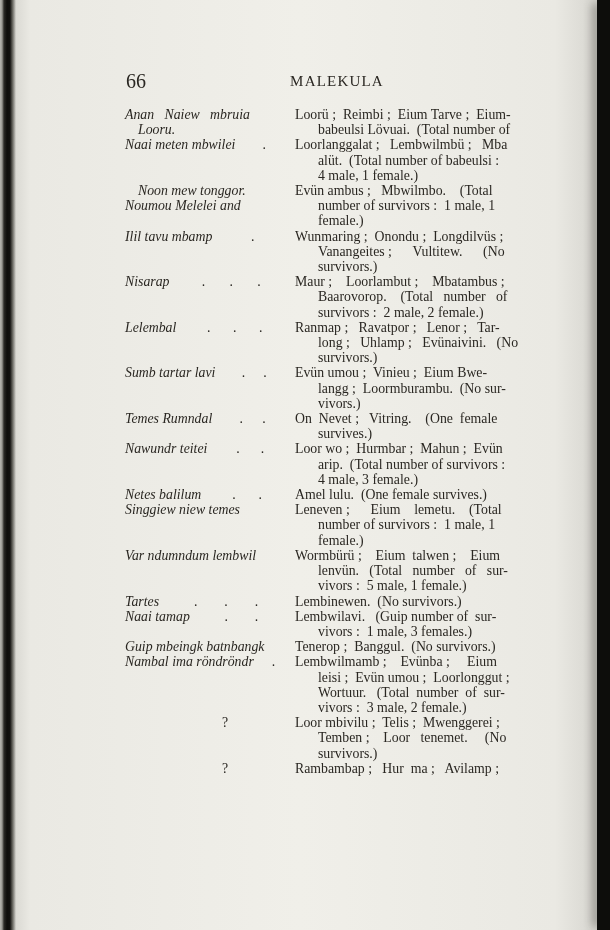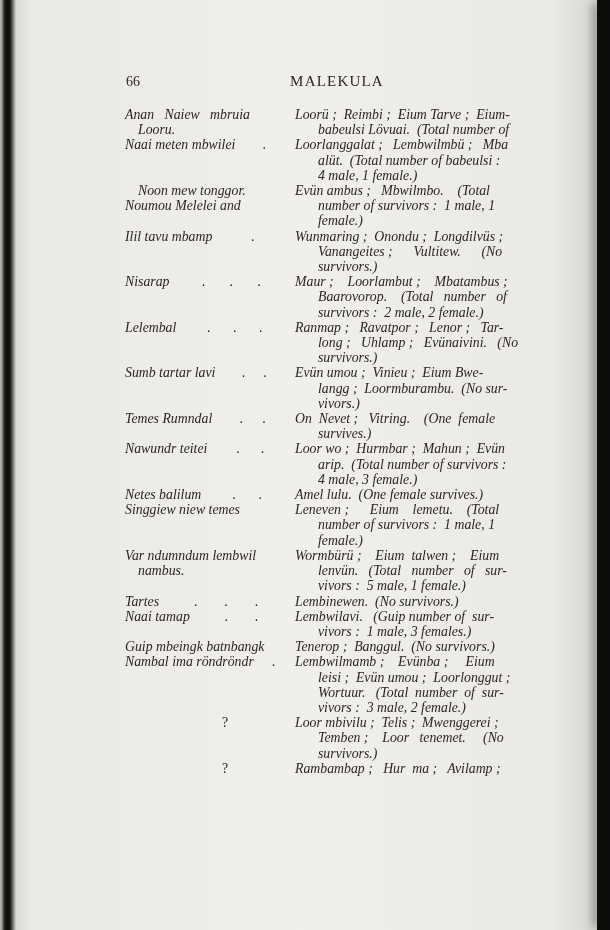--- a/index.html
+++ b/index.html
@@ -22,25 +22,25 @@
   .edge-right {
     position:absolute; right:0; top:0; bottom:0; width:13px;
     background:var(--edge);
     box-shadow:-7px 0 10px -3px rgba(40,38,32,.45);
   }
   .content {
     position:absolute; left:125px; top:74px; width:424px;
     font-size:13.8px; line-height:15.2px;
   }
   .header { position:relative; height:17px; margin-bottom:16px; }
-  .pagenum { position:absolute; left:1px; top:0; font-size:14px; }
+  .pagenum { position:absolute; left:1px; top:0; font-size:20px; }
   .title { display:block; text-align:center; font-size:15px; letter-spacing:1.2px; }
   .entry { display:flex; }
   .left  { width:170px; flex:none; font-style:italic; }
-  .right { flex:1;font-style:italic; }
+  .right { flex:1; }
   .lline { display:flex; white-space:pre; }
   .lline.cont { padding-left:13px; }
   .lline.q { padding-left:97px; font-style:normal; }
   .dots {
     flex:1; display:flex; justify-content:space-evenly; align-items:baseline;
     padding:0 10px 0 8px; font-style:normal;
   }
   .rline { white-space:pre; }
   .rline.cont { padding-left:23px; }
 </style>
@@ -160,21 +160,20 @@
           </div>
           <div class="right">
             <div class="rline">Leneven ;      Eium    lemetu.    (Total</div>
             <div class="rline cont">number of survivors :  1 male, 1</div>
             <div class="rline cont">female.)</div>
           </div>
         </div>
         <div class="entry">
           <div class="left">
             <div class="lline"><span class="nm">Var ndumndum lembwil</span></div>
-            <div class="lline cont"><span class="nm">nambus.</span></div>
           </div>
           <div class="right">
             <div class="rline">Wormbürü ;    Eium  talwen ;    Eium</div>
             <div class="rline cont">lenvün.   (Total   number   of   sur-</div>
             <div class="rline cont">vivors :  5 male, 1 female.)</div>
           </div>
         </div>
         <div class="entry">
           <div class="left">
             <div class="lline"><span class="nm">Tartes</span><span class="dots"><span>.</span><span>.</span><span>.</span></span></div>

